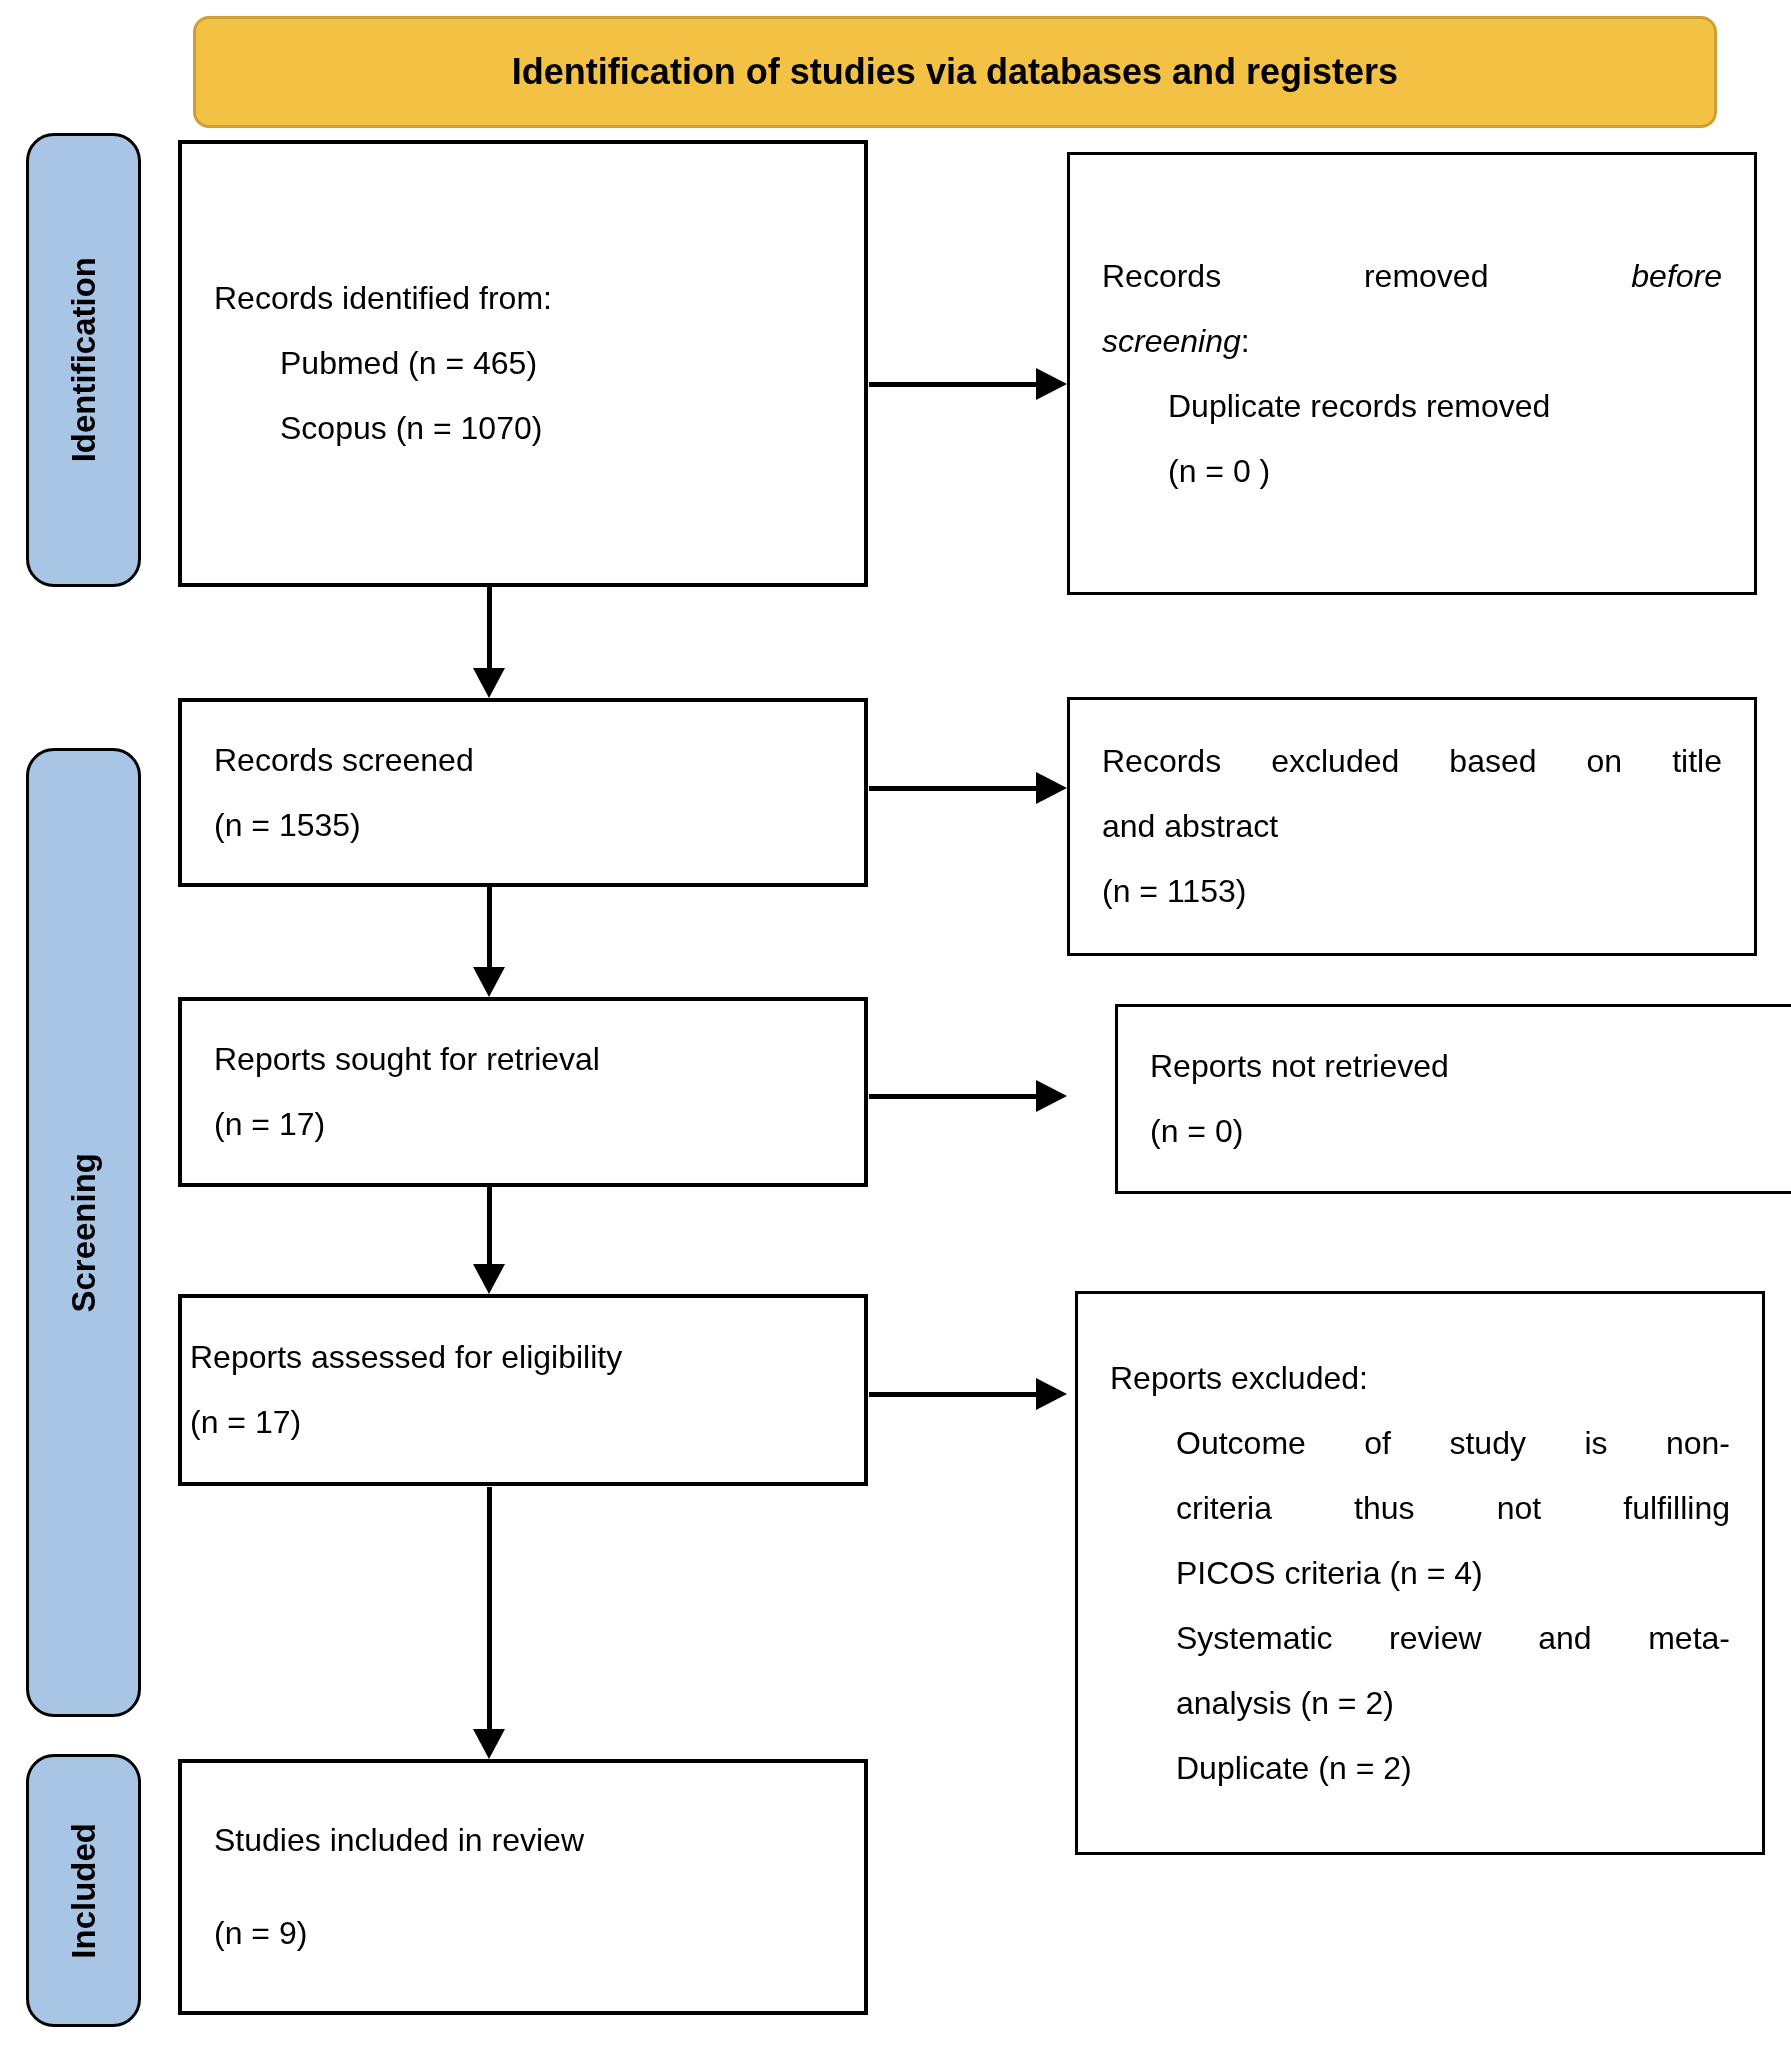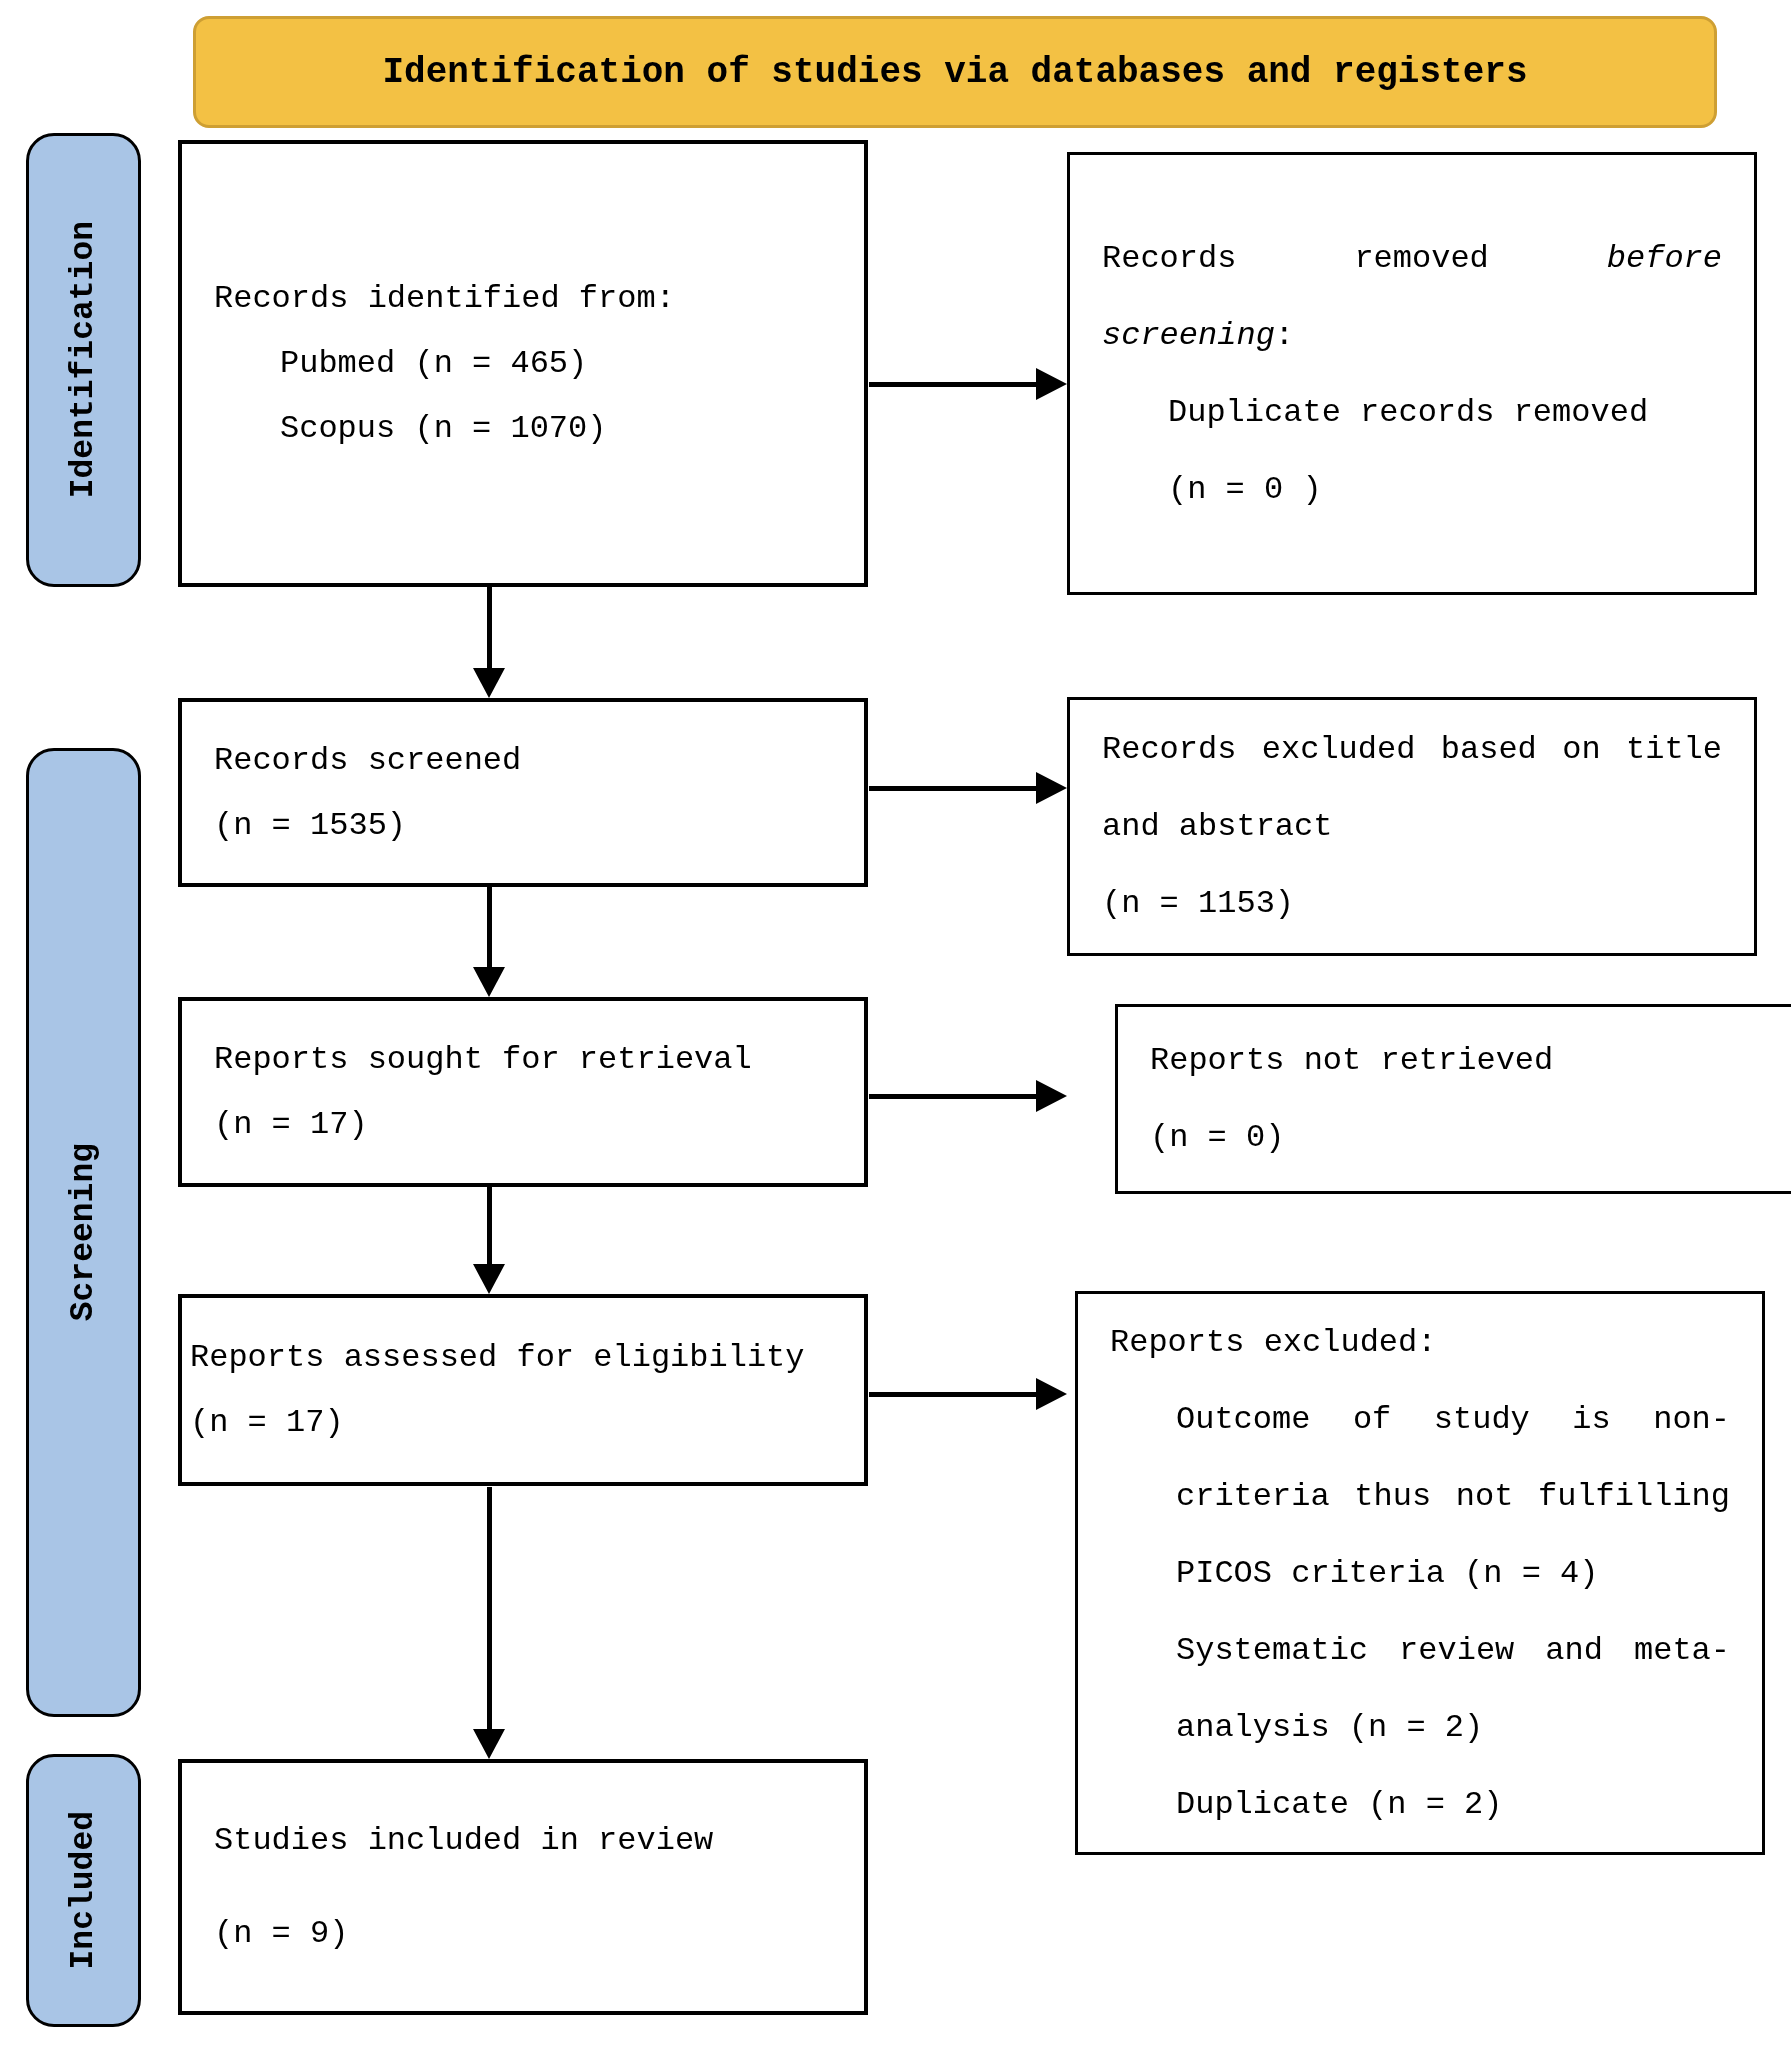--- a/index.html
+++ b/index.html
@@ -1,21 +1,21 @@
 <!DOCTYPE html>
 <html style="font-size:9.2px"><head>
 <meta charset="utf-8">
 <style>
   html, body { margin: 0; padding: 0; background: #ffffff; }
   .canvas {
     position: relative;
     width: 1791px;
     height: 2046px;
     background: #ffffff;
-    font-family: Liberation Mono, monospace;
+    font-family: Liberation Sans, sans-serif;
     color: #000000;
   }
   .header {
     position: absolute;
     left: 193px; top: 16px; width: 1524px; height: 112px;
     background: #F3C144;
     border: 3.5px solid #CE9F33;
     border-radius: 16px;
     box-sizing: border-box;
     display: flex; align-items: center; justify-content: center;
@@ -41,21 +41,21 @@
   }
   .box {
     position: absolute;
     background: #ffffff;
     border: 4.6px solid #000000;
     box-sizing: border-box;
     display: flex; flex-direction: column; justify-content: center;
     padding: 11.5px 32px;
     font-size: 32px;
   }
-  .rbox { border-width: 3.5px; gap: 12px; }
+  .rbox { border-width: 3.5px; }
   .line { line-height: 65px; text-align: left; }
   .stretch { text-align: justify; text-align-last: justify; }
   .indent { padding-left: 66px; }
   .it { font-style: italic; }
   .b1 { left: 178px; top: 140px;  width: 690px; height: 447px; }
   .b2 { left: 178px; top: 698px; width: 690px; height: 189px; }
   .b3 { left: 178px; top: 997px; width: 690px; height: 190px; }
   .b4 { left: 178px; top: 1294px; width: 690px; height: 192px; padding-left: 8px; }
   .b5 { left: 178px; top: 1759px; width: 690px; height: 256px; gap: 28px; }
   .r1 { left: 1067px; top: 152px;  width: 690px; height: 443px; }

